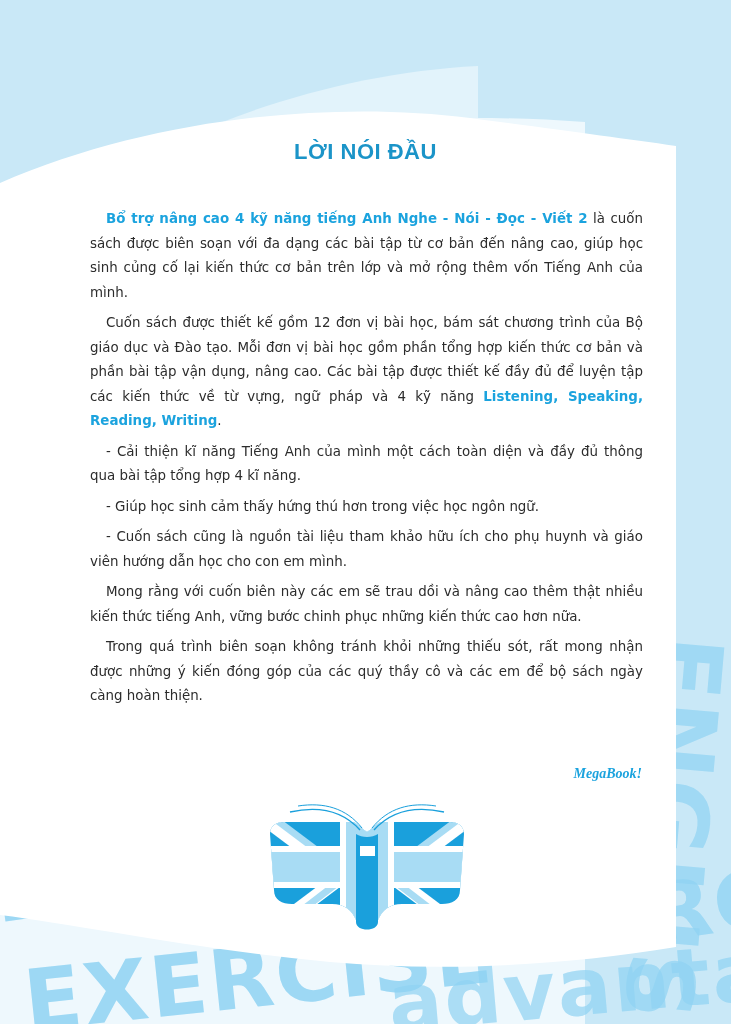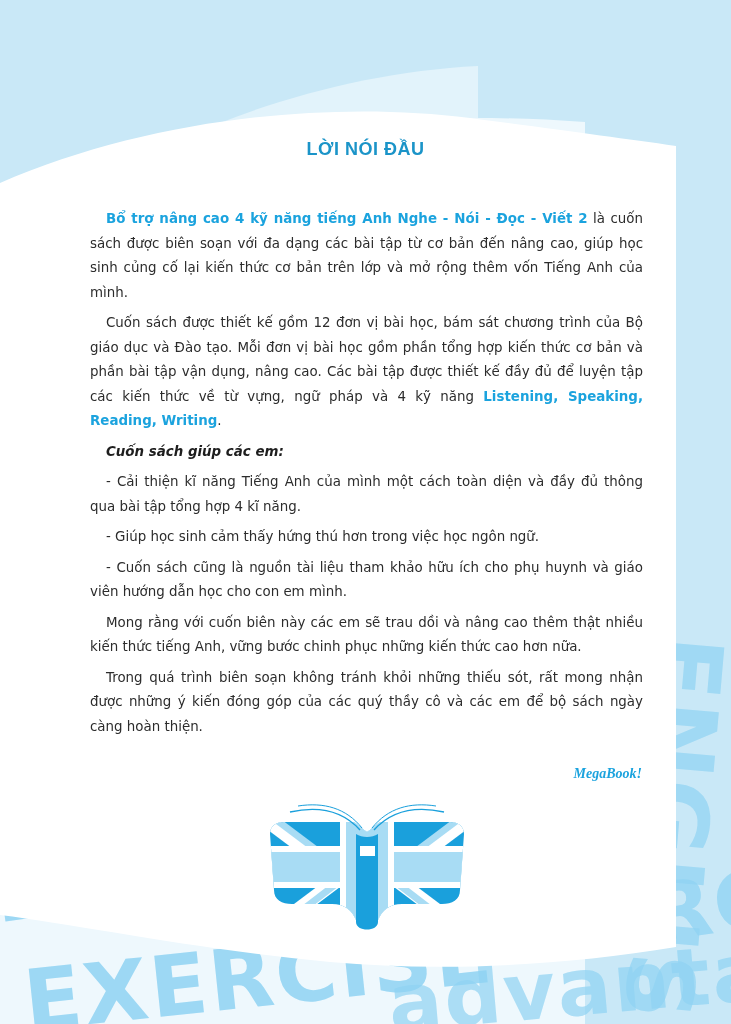--- a/index.html
+++ b/index.html
@@ -9,21 +9,21 @@
       font-family: "DejaVu Sans", sans-serif;
     }
     .bg-sheet { position: absolute; }
     .bg-word {
       position: absolute; font-family: "DejaVu Sans", sans-serif; font-weight: bold;
       color: #8fd3f3; letter-spacing: 2px; white-space: nowrap; line-height: 1;
       opacity: 0.85;
     }
     .page-title {
       position: absolute; left: 0; width: 731px; top: 139px; text-align: center;
-      font-family: "Liberation Sans", sans-serif; font-weight: bold; font-size: 18px;
+      font-family: "Liberation Sans", sans-serif; font-weight: bold; font-size: 22px;
       color: #1b94c8; letter-spacing: 0.5px;
     }
     .content {
       position: absolute; left: 90px; width: 553px; top: 207px;
       font-family: "DejaVu Sans", sans-serif; font-size: 13.4px; color: #2c2c2c;
       line-height: 24.5px;
     }
     .content p { margin: 0 0 6px 0; text-indent: 16px; text-align: justify; }
     .hl { color: #1ba3de; font-weight: bold; }
     .subhead { font-style: italic; font-weight: bold; color: #1e1e1e; }
@@ -54,21 +54,20 @@
 
 <div class="page-title">LỜI NÓI ĐẦU</div>
 
 <div class="content">
   <p>
     <span class="hl">Bổ trợ nâng cao 4 kỹ năng tiếng Anh Nghe - Nói - Đọc - Viết 2</span><span> là cuốn sách được biên soạn với đa dạng các bài tập từ cơ bản đến nâng cao, giúp học sinh củng cố lại kiến thức cơ bản trên lớp và mở rộng thêm vốn Tiếng Anh của mình.</span>
   </p>
   <p>
     <span>Cuốn sách được thiết kế gồm 12 đơn vị bài học, bám sát chương trình của Bộ giáo dục và Đào tạo. Mỗi đơn vị bài học gồm phần tổng hợp kiến thức cơ bản và phần bài tập vận dụng, nâng cao. Các bài tập được thiết kế đầy đủ để luyện tập các kiến thức về từ vựng, ngữ pháp và 4 kỹ năng </span><span class="hl">Listening, Speaking, Reading, Writing</span><span>.</span>
   </p>
-  <p><span class="subhead">Cuốn sách giúp các em:</span></p>
   <p>- Cải thiện kĩ năng Tiếng Anh của mình một cách toàn diện và đầy đủ thông qua bài tập tổng hợp 4 kĩ năng.</p>
   <p>- Giúp học sinh cảm thấy hứng thú hơn trong việc học ngôn ngữ.</p>
   <p>- Cuốn sách cũng là nguồn tài liệu tham khảo hữu ích cho phụ huynh và giáo viên hướng dẫn học cho con em mình.</p>
   <p>Mong rằng với cuốn biên này các em sẽ trau dồi và nâng cao thêm thật nhiều kiến thức tiếng Anh, vững bước chinh phục những kiến thức cao hơn nữa.</p>
   <p>Trong quá trình biên soạn không tránh khỏi những thiếu sót, rất mong nhận được những ý kiến đóng góp của các quý thầy cô và các em để bộ sách ngày càng hoàn thiện.</p>
 </div>
 
 <div class="signature">MegaBook!</div>
 
 <svg class="logo" viewBox="0 0 210 140">

